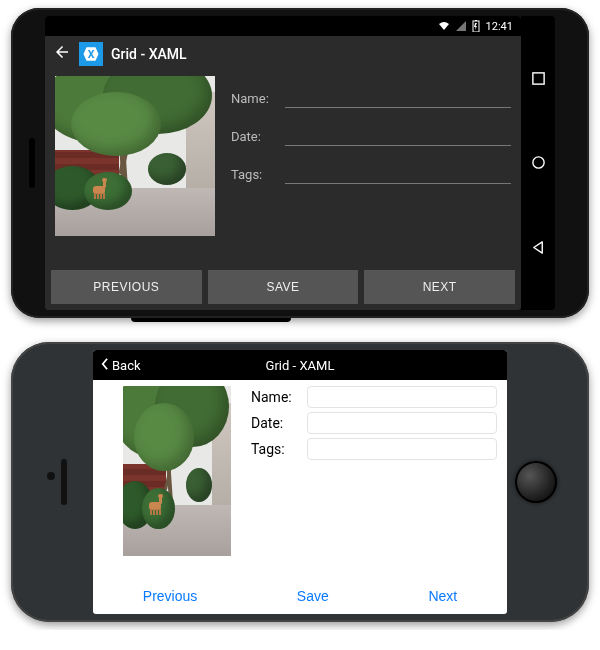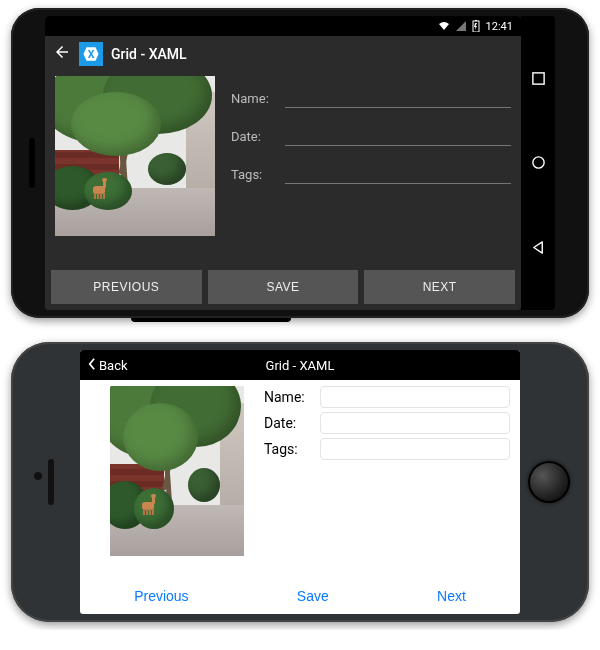--- a/index.html
+++ b/index.html
@@ -148,21 +148,21 @@
   }
   .android-softkeys svg { display:block; }
 
   
   .ios-device {
     width: 578px;
     height: 280px;
     background: #2f3336;
     border-radius: 38px;
     margin: 0 auto;
-    padding: 8px 11px;
+    padding: 8px 24px;
     box-shadow: 0 3px 8px rgba(0,0,0,.4), inset 0 0 0 2px #444;
     display:flex;
     align-items:center;
   }
   .ios-left, .ios-right {
     width: 58px;
     height: 100%;
     display:flex;
     align-items:center;
     justify-content:center;

